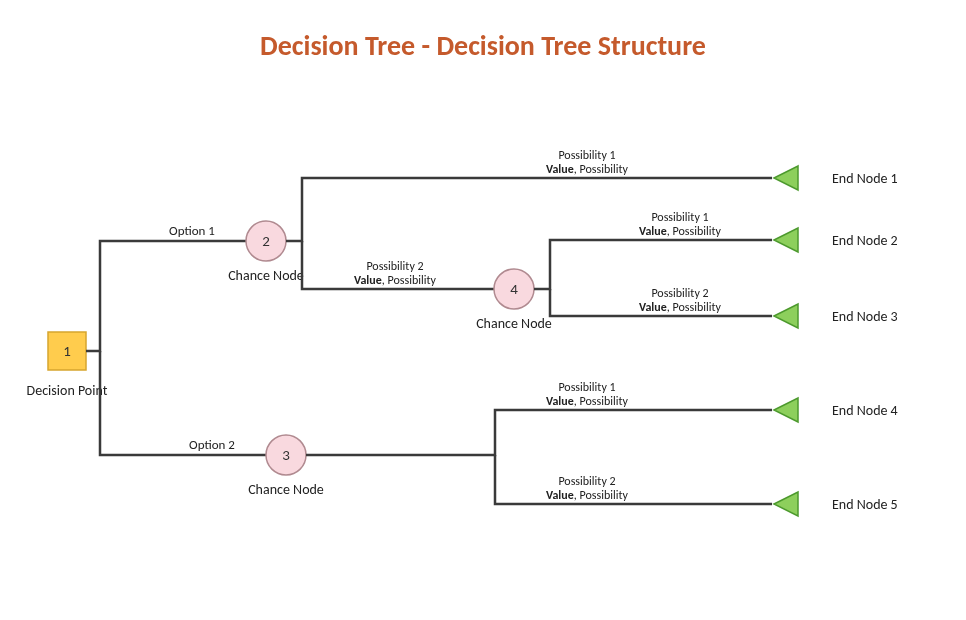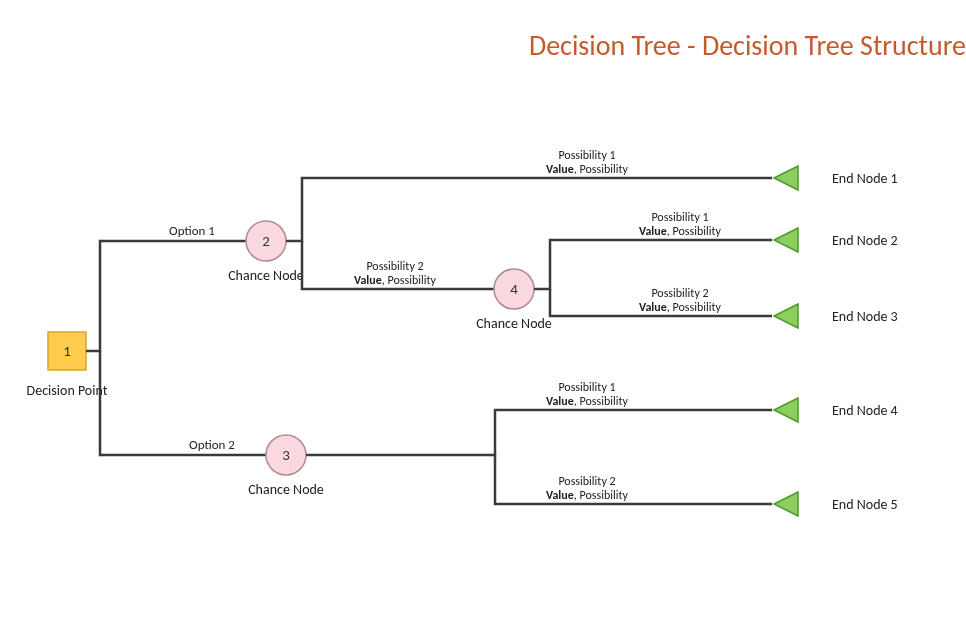--- a/index.html
+++ b/index.html
@@ -9,23 +9,23 @@
     background: #fff;
     width: 966px;
     height: 620px;
     position: relative;
   }
   .title {
     position: absolute;
     top: 28px;
     left: 0;
     width: 100%;
-    text-align: right;
+    text-align: center;
     font-size: 28px;
-    font-weight: normal;
+    font-weight: bold;
     color: #c55a2c;
   }
   .svg-container {
     position: absolute;
     top: 0;
     left: 0;
     width: 966px;
     height: 620px;
   }
   .decision-box {

